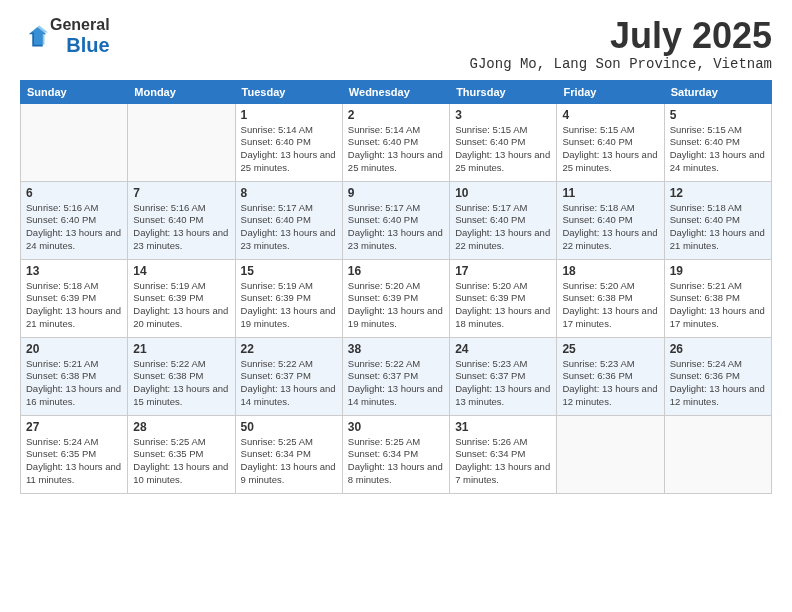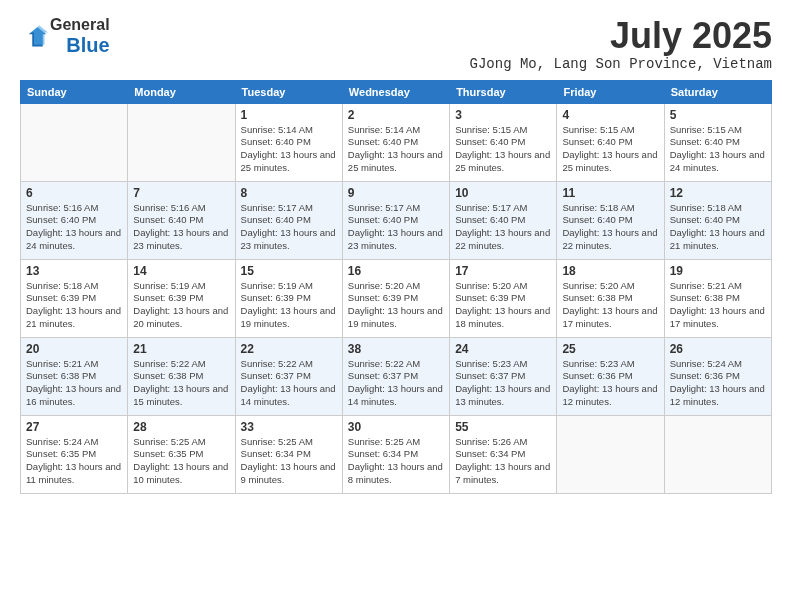--- a/index.html
+++ b/index.html
@@ -311,33 +311,33 @@
 Sunset: 6:35 PM
 Daylight: 13 hours and 11 minutes.</div>
           </td>
           <td>
             <div class="day-number">28</div>
             <div class="day-info" style="white-space: pre-line;">Sunrise: 5:25 AM
 Sunset: 6:35 PM
 Daylight: 13 hours and 10 minutes.</div>
           </td>
           <td>
-            <div class="day-number">33</div>
+            <div class="day-number">50</div>
             <div class="day-info" style="white-space: pre-line;">Sunrise: 5:25 AM
 Sunset: 6:34 PM
 Daylight: 13 hours and 9 minutes.</div>
           </td>
           <td>
             <div class="day-number">30</div>
             <div class="day-info" style="white-space: pre-line;">Sunrise: 5:25 AM
 Sunset: 6:34 PM
 Daylight: 13 hours and 8 minutes.</div>
           </td>
           <td>
-            <div class="day-number">55</div>
+            <div class="day-number">31</div>
             <div class="day-info" style="white-space: pre-line;">Sunrise: 5:26 AM
 Sunset: 6:34 PM
 Daylight: 13 hours and 7 minutes.</div>
           </td>
           <td class="empty"></td>
           <td class="empty"></td>
         </tr>
       </tbody>
   </table>
 </div>

